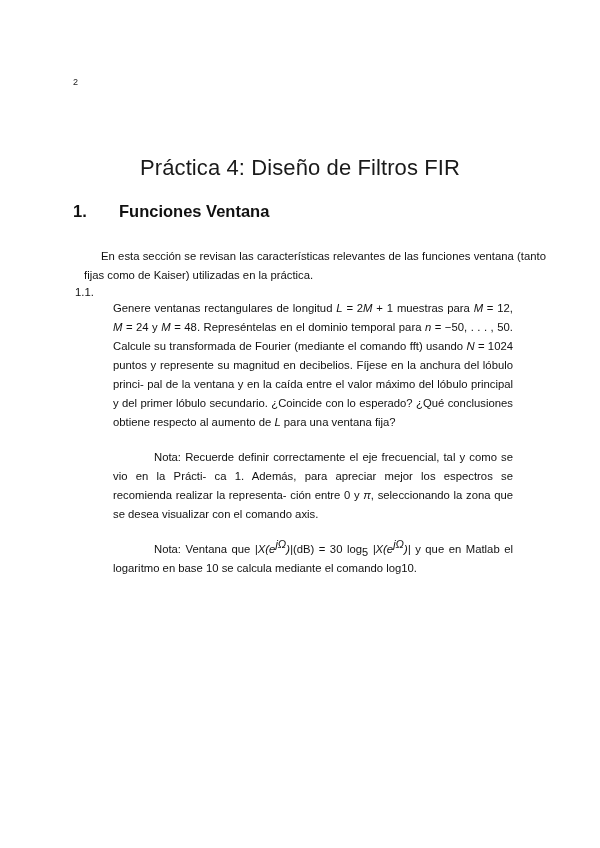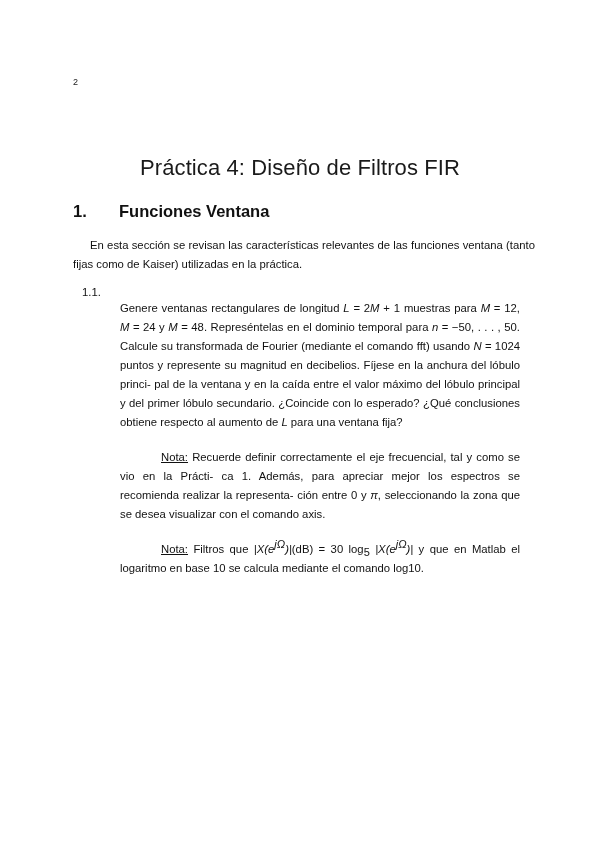--- a/index.html
+++ b/index.html
@@ -50,25 +50,25 @@
     }
     .intro {
       position: absolute;
       left: 73px;
       top: 236px;
       width: 462px;
       font-size: 11.3px;
       line-height: 18.5px;
       text-align: justify;
       text-indent: 17px;
-      margin: 0;
+      margin: 11px;
     }
     .exercise {
       position: absolute;
-      left: 82px;
+      left: 75px;
       top: 283px;
       width: 454px;
       font-size: 11.3px;
       line-height: 19px;
       margin: 0;
     }
     .exercise .item-num {
       position: absolute;
       left: 0;
       top: 0;
@@ -78,21 +78,20 @@
       text-align: justify;
     }
     .exercise p {
       margin: 16px;
       text-align: justify;
     }
     .math {
       font-style: italic;
     }
     .note-label {
-      text-decoration: underline;
       padding-left: 41px;
     }
     sup, sub {
       font-size: 11px;
       line-height: 0;
     }
   </style>
 </head>
 <body>
 
@@ -107,15 +106,15 @@
 
 <p class="intro">En esta sección se revisan las características relevantes de las funciones ventana (tanto fijas como de Kaiser) utilizadas en la práctica.</p>
 
 <div class="exercise">
   <span class="item-num">1.1.</span>
   <div class="body">
     <p><span>Genere ventanas rectangulares de longitud </span><span class="math">L</span><span> = 2</span><span class="math">M</span><span> + 1 muestras para </span><span class="math">M</span><span> = 12, </span><span class="math">M</span><span> = 24 y </span><span class="math">M</span><span> = 48. Represéntelas en el dominio temporal para </span><span class="math">n</span><span> = −50, . . . , 50. Calcule su transformada de Fourier (mediante el comando fft) usando </span><span class="math">N</span><span> = 1024 puntos y represente su magnitud en decibelios. Fíjese en la anchura del lóbulo princi- pal de la ventana y en la caída entre el valor máximo del lóbulo principal y del primer lóbulo secundario. ¿Coincide con lo esperado? ¿Qué conclusiones obtiene respecto al aumento de </span><span class="math">L</span><span> para una ventana fija?</span></p>
 
     <p><span class="note-label">Nota:</span><span> Recuerde definir correctamente el eje frecuencial, tal y como se vio en la Prácti- ca 1. Además, para apreciar mejor los espectros se recomienda realizar la representa- ción entre 0 y </span><span class="math">π</span><span>, seleccionando la zona que se desea visualizar con el comando axis.</span></p>
 
-    <p><span class="note-label">Nota:</span><span> Filtros que </span><span class="math"><span>|X(e</span><sup>jΩ</sup><span>)|</span></span><span>(dB) = 30 log</span><sub>5</sub><span class="math"><span> |X(e</span><sup>jΩ</sup><span>)|</span></span><span> y que en Matlab el logaritmo en base 10 se calcula mediante el comando log10.</span></p>
+    <p><span class="note-label">Nota:</span><span> Ventana que </span><span class="math"><span>|X(e</span><sup>jΩ</sup><span>)|</span></span><span>(dB) = 30 log</span><sub>5</sub><span class="math"><span> |X(e</span><sup>jΩ</sup><span>)|</span></span><span> y que en Matlab el logaritmo en base 10 se calcula mediante el comando log10.</span></p>
   </div>
 </div>
 
 </body></html>

